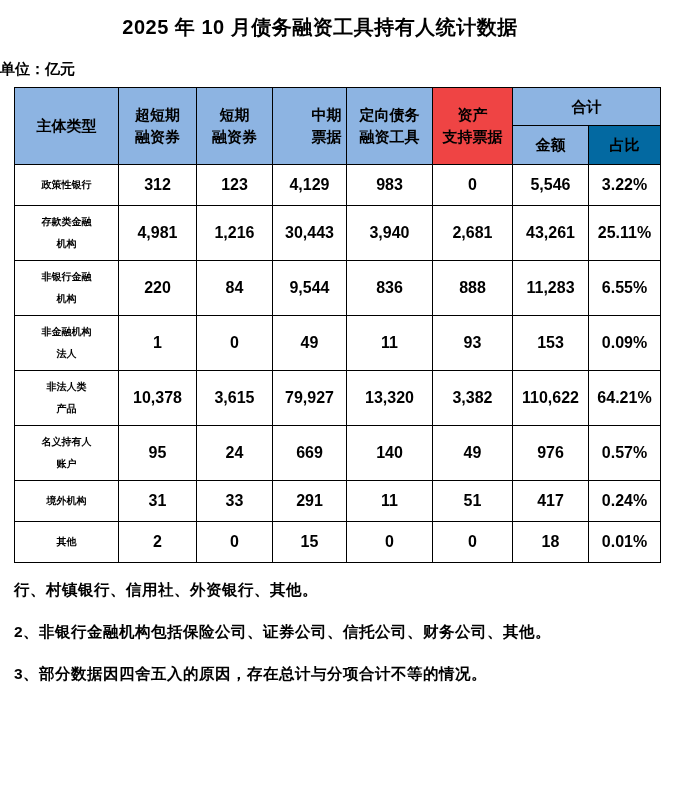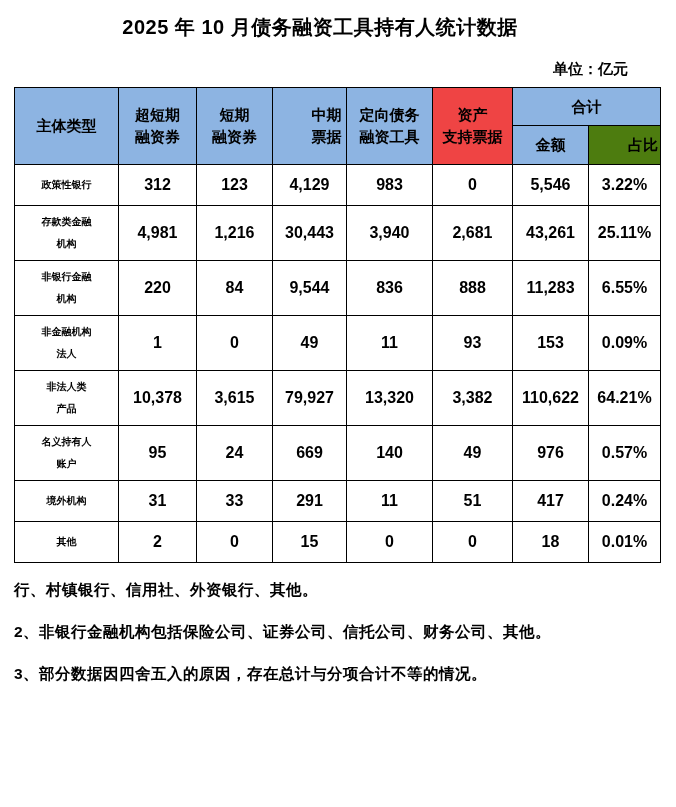--- a/index.html
+++ b/index.html
@@ -29,21 +29,21 @@
     letter-spacing: 0.5px;
   }
   .section-heading {
     margin: 46px 0 0 62px;
     font-size: 19px;
     line-height: 26px;
     letter-spacing: 1px;
   }
   .unit-label {
     margin: 18px 12px 0 0;
-    text-align: right;
+    text-align: left;
     font-size: 15px;
     line-height: 20px;
   }
   table.stat-table {
     margin: 8px 0 0 14px;
     width: 646px;
     border-collapse: collapse;
     table-layout: fixed;
   }
   .stat-table th, .stat-table td {
@@ -105,21 +105,21 @@
         <th rowspan="2" class="hdr-cell" style="background: rgb(141, 180, 226); padding-left: 36px;">中期
 票据</th>
         <th rowspan="2" class="hdr-cell" style="background: rgb(141, 180, 226);">定向债务
 融资工具</th>
         <th rowspan="2" class="hdr-cell" style="background: #ef4444; margin-left: 27px;">资产
 支持票据</th>
         <th colspan="2" class="hdr-cell" style="background: rgb(141, 180, 226);">合计</th>
       </tr>
       <tr class="hdr-sub">
         <th class="hdr-cell" style="background: rgb(141, 180, 226);">金额</th>
-        <th class="hdr-cell" style="background: #4d7c0f; text-align: right;">占比</th>
+        <th class="hdr-cell" style="background: #0369a1;">占比</th>
       </tr>
     </thead>
     <tbody>
         <tr class="short">
           <td class="row-label">政策性银行</td>
           <td class="value-cell">312</td>
           <td class="value-cell">123</td>
           <td class="value-cell">4,129</td>
           <td class="value-cell">983</td>
           <td class="value-cell">0</td>

